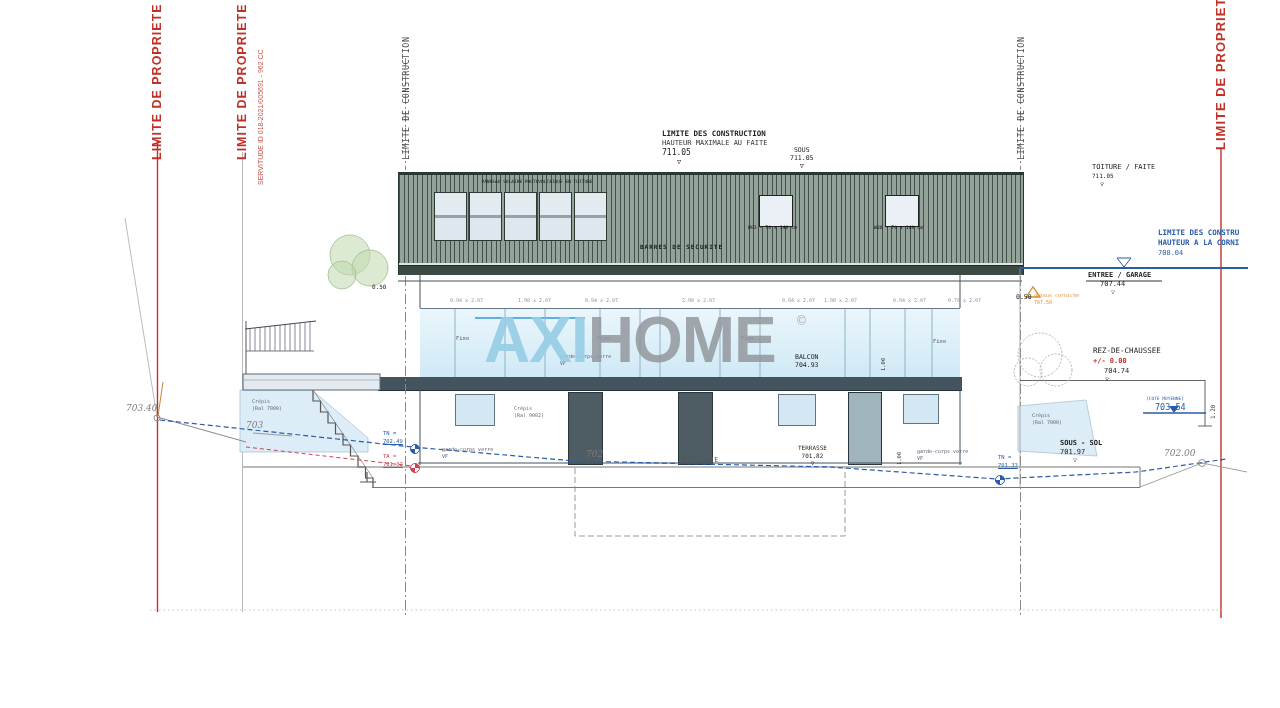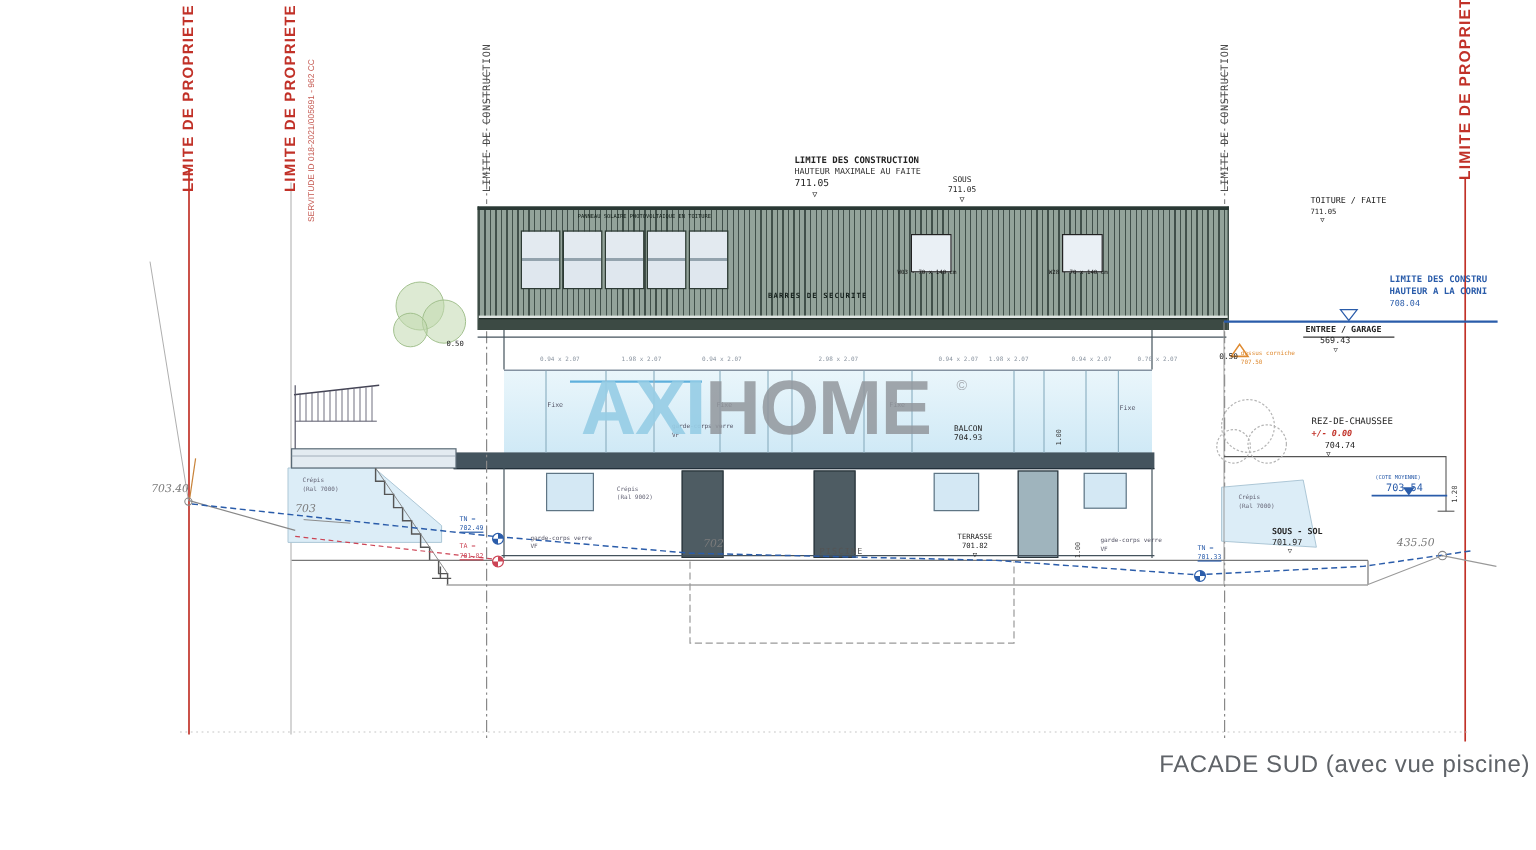--- a/index.html
+++ b/index.html
@@ -221,50 +221,50 @@
   </div>
 
   <div class="ann blue" style="left:1158px;top:228px;font-size:7.5px;font-weight:bold;">
     <span>LIMITE DES CONSTRU</span><br>
     <span>HAUTEUR A LA CORNI</span><br>
     <span style="font-weight:normal;font-size:7px;">708.04</span>
   </div>
 
   <div class="ann" style="left:1088px;top:271px;font-size:7px;font-weight:bold;">
     <span>ENTREE / GARAGE</span><br>
-    <span style="font-weight:normal;margin-left:12px;">569.43</span>
+    <span style="font-weight:normal;margin-left:12px;">707.44</span>
     <span class="tri" style="width:50px;font-size:6px;">▽</span>
   </div>
 
   <div class="ann" style="left:1016px;top:293px;font-size:6.5px;">0.50</div>
   <div class="ann or" style="left:1034px;top:292px;font-size:5px;line-height:1.4;">
     <span>dessus corniche</span><br>
     <span>707.50</span>
   </div>
 
   <div class="ann" style="left:1093px;top:346px;font-size:7.5px;">
     <span>REZ-DE-CHAUSSEE</span><br>
-    <span class="red" style="font-weight:bold;font-size:7px;font-style:italic;">+/- 0.00</span><br>
+    <span class="red" style="font-weight:bold;font-size:7px;">+/- 0.00</span><br>
     <span style="font-size:7px;margin-left:11px;">704.74</span>
     <span class="tri" style="width:28px;font-size:6px;">▽</span>
   </div>
 
   <div class="ann blue" style="left:1146px;top:396px;font-size:4.5px;">(COTE MOYENNE)</div>
   <div class="ann blue" style="left:1155px;top:402px;font-size:8.5px;">703.54</div>
 
   <div class="ann" style="left:1060px;top:439px;font-size:7px;font-weight:bold;">
     <span>SOUS - SOL</span><br>
     <span style="font-weight:normal;">701.97</span>
     <span class="tri" style="width:30px;font-size:6px;">▽</span>
   </div>
 
   <div class="hand" style="left:126px;top:403px;">703.40</div>
   <div class="hand" style="left:246px;top:420px;">703</div>
   <div class="hand" style="left:586px;top:449px;">702</div>
-  <div class="hand" style="left:1164px;top:448px;">435.50</div>
+  <div class="hand" style="left:1164px;top:448px;">702.00</div>
 
   <div class="ann blue" style="left:383px;top:429px;font-size:5.5px;line-height:1.5;">
     <span>TN =</span><br>
     <span style="text-decoration:underline;">702.49</span>
   </div>
   <div class="ann" style="left:383px;top:452px;font-size:5.5px;line-height:1.5;color:#cc4455;">
     <span>TA =</span><br>
     <span style="text-decoration:underline;">701.82</span>
   </div>
   <div class="ann blue" style="left:998px;top:453px;font-size:5.5px;line-height:1.5;">
@@ -329,15 +329,14 @@
   <div class="vdim" style="left:1209px;top:419px;font-size:6px;">1.20</div>
 
   <div class="ann" style="left:452px;top:179px;width:170px;text-align:center;font-size:4.5px;color:#101b16;">PANNEAU SOLAIRE PHOTOVOLTAIQUE EN TOITURE</div>
   <div class="ann" style="left:640px;top:243px;font-size:6px;font-weight:bold;color:#15201c;letter-spacing:1px;">BARRES DE SECURITE</div>
   <div class="ann" style="left:748px;top:225px;font-size:4.8px;color:#111;">W03 - 70 x 140 cm</div>
   <div class="ann" style="left:874px;top:225px;font-size:4.8px;color:#111;">W28 - 70 x 140 cm</div>
 
   <div class="wm"><span class="wm-axi">AXI</span><span class="wm-home">HOME</span></div>
   <div class="wm-c">©</div>
 
-  <div class="footer">FACADE SUD (avec vue piscine)</div>
 
 </div>
 
 </body></html>

